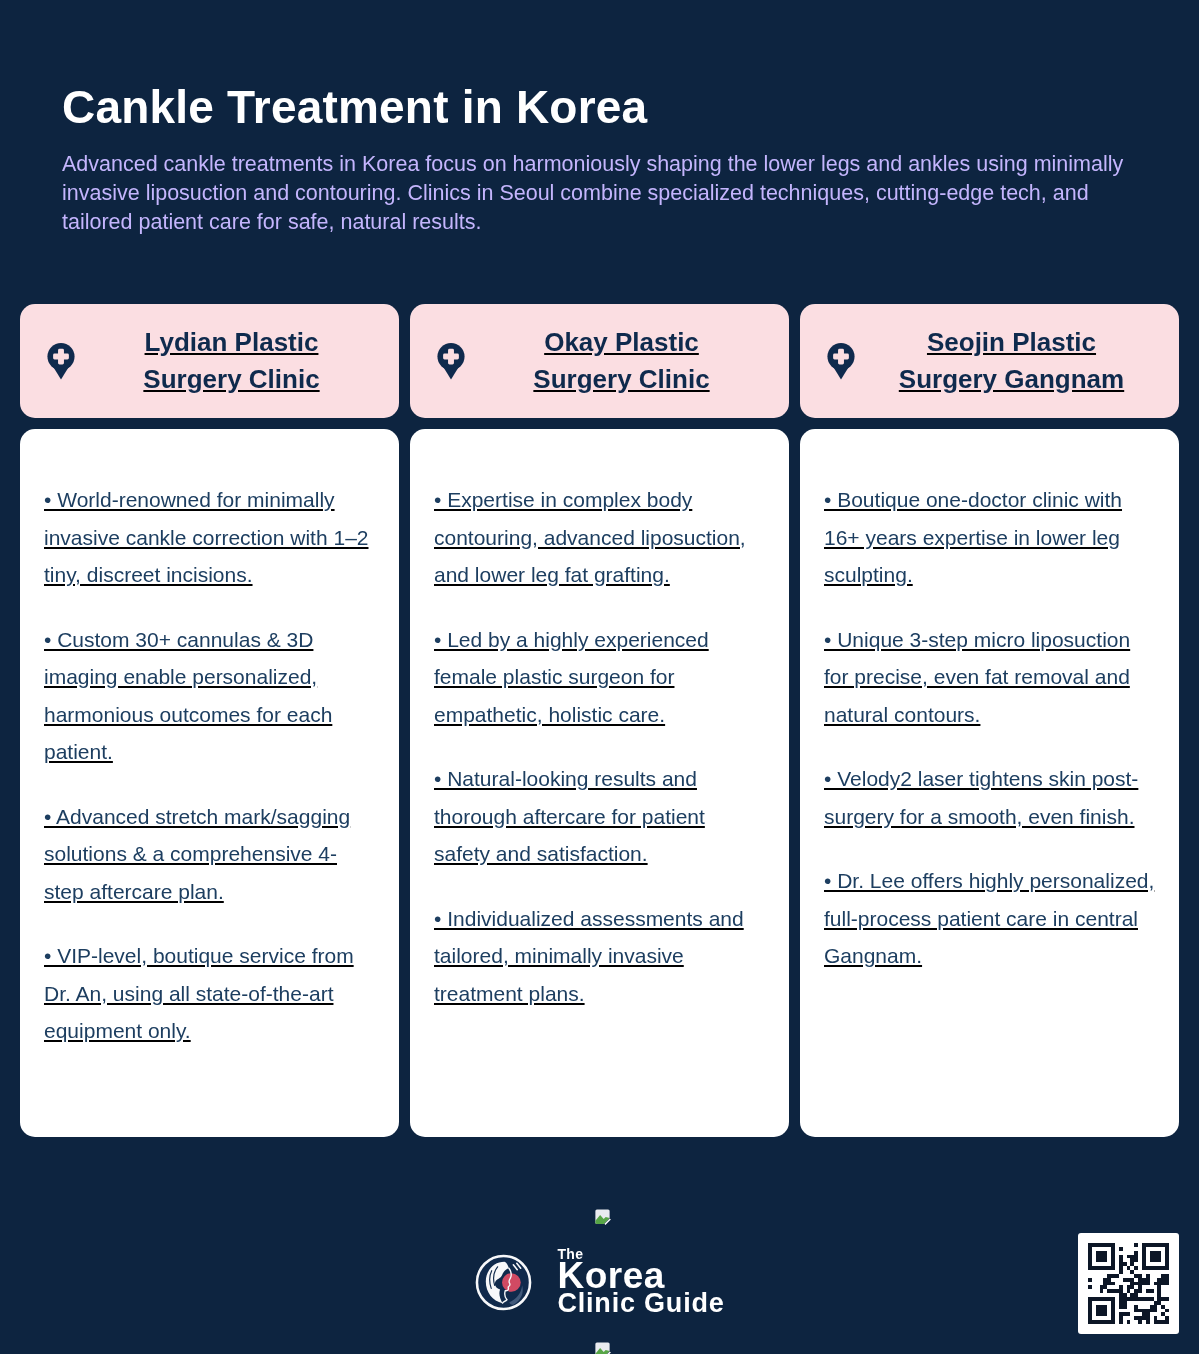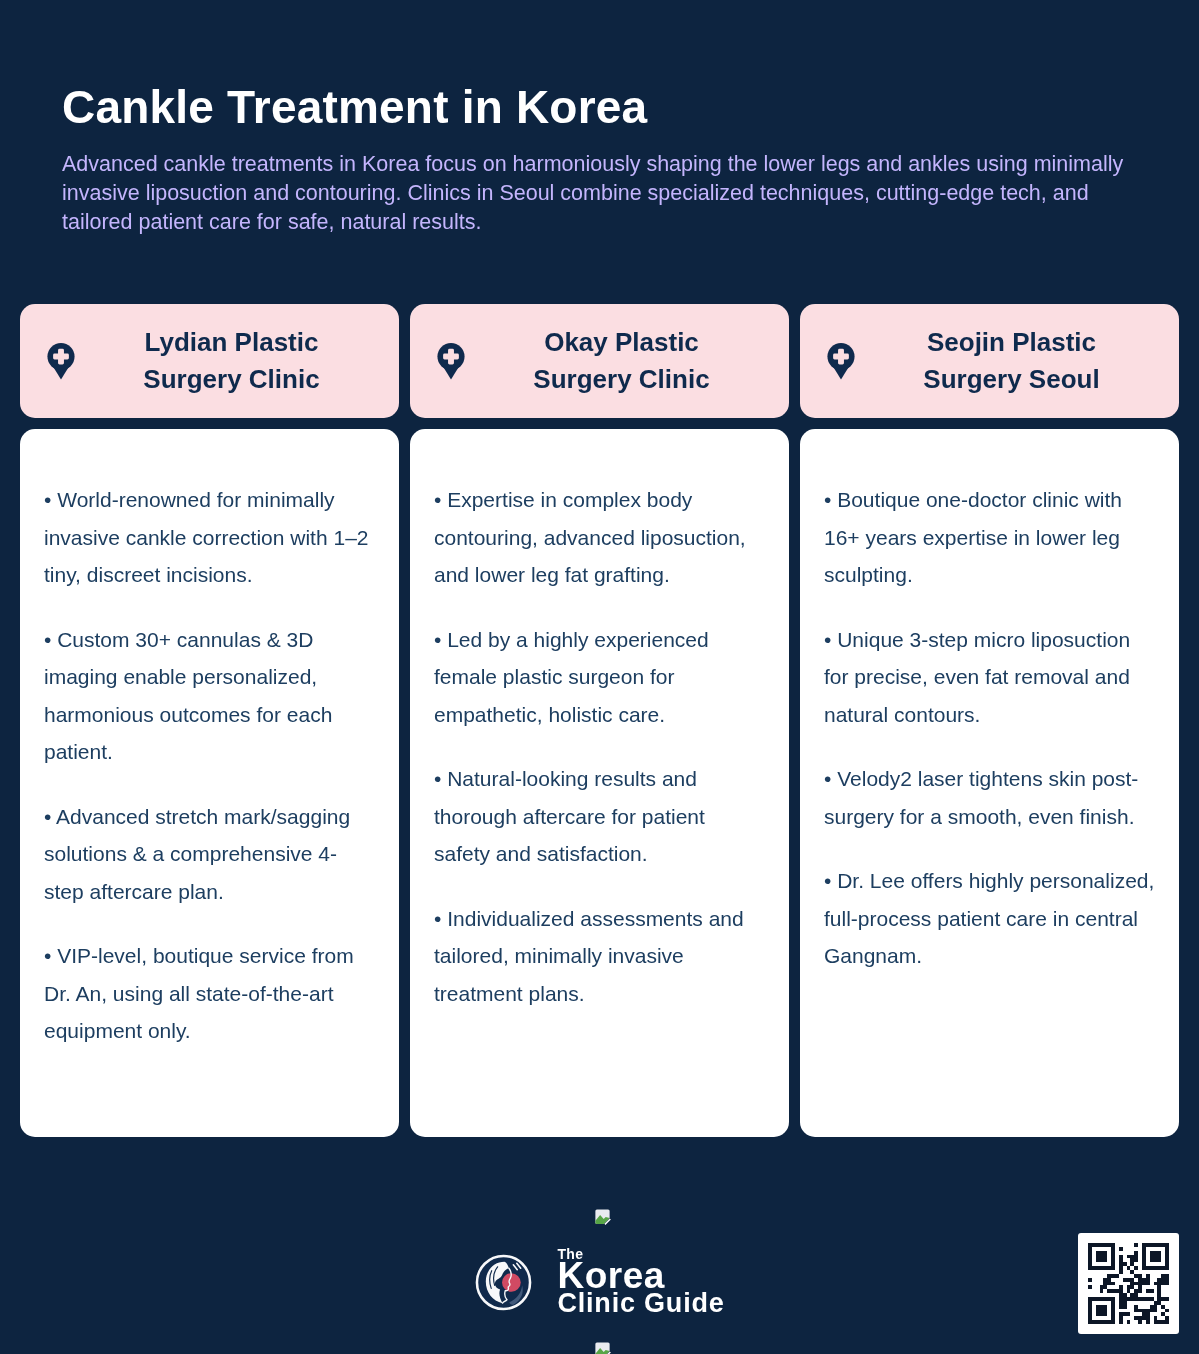--- a/index.html
+++ b/index.html
@@ -7,21 +7,21 @@
     position:relative; width:1199px; height:1354px; overflow:hidden;
     background:#0d2440; font-family:"Liberation Sans", sans-serif;
   }
   
   .header{position:absolute; left:62px; top:82px; width:1085px;}
   .title{margin:0; font-size:46px; font-weight:bold; color:#ffffff; line-height:1.1; letter-spacing:0.2px;}
   .subtitle{margin:17px 0 0 0; font-size:21.5px; line-height:29px; color:#c4b5fd; width:1072px;}
   
   .columns{
     position:absolute; left:20px; top:304px; width:1159px;
-    display:grid; grid-template-columns:repeat(3,1fr); column-gap:11px;
+    display:grid; grid-template-columns:repeat(3,1fr); column-gap:11px;text-decoration:underline;
   }
   .column{display:flex; flex-direction:column;}
   .clinic-header{
     height:114px; background:#fbdee2; border-radius:15px;
     display:flex; align-items:center; padding:0 18px 0 26px; box-sizing:border-box;
   }
   .pin{flex:0 0 auto; width:30px; height:37px; margin-right:6px;}
   .clinic-name-wrap{flex:1; display:flex; justify-content:center;}
   .clinic-name{
     max-width:250px; text-align:center; font-size:26px; font-weight:bold;
@@ -107,21 +107,21 @@
 
     <div class="column">
       <div class="clinic-header">
         <svg class="pin" viewBox="0 0 24 30" xmlns="http://www.w3.org/2000/svg">
           <circle cx="12" cy="11" r="11" fill="#0f2a4d"></circle>
           <path d="M4.5 17.5 L12 29.5 L19.5 17.5 Z" fill="#0f2a4d"></path>
           <rect x="5.6" y="8.6" width="12.8" height="4.8" rx="1.2" fill="#fbdee2"></rect>
           <rect x="9.6" y="4.6" width="4.8" height="12.8" rx="1.2" fill="#fbdee2"></rect>
         </svg>
         <div class="clinic-name-wrap">
-          <div class="clinic-name">Seojin Plastic Surgery Seoul</div>
+          <div class="clinic-name">Seojin Plastic Surgery Gangnam</div>
         </div>
       </div>
       <div class="clinic-body">
         <p class="bullet">• Boutique one-doctor clinic with 16+ years expertise in lower leg sculpting.</p>
         <p class="bullet">• Unique 3-step micro liposuction for precise, even fat removal and natural contours.</p>
         <p class="bullet">• Velody2 laser tightens skin post-surgery for a smooth, even finish.</p>
         <p class="bullet">• Dr. Lee offers highly personalized, full-process patient care in central Gangnam.</p>
       </div>
     </div>
 

